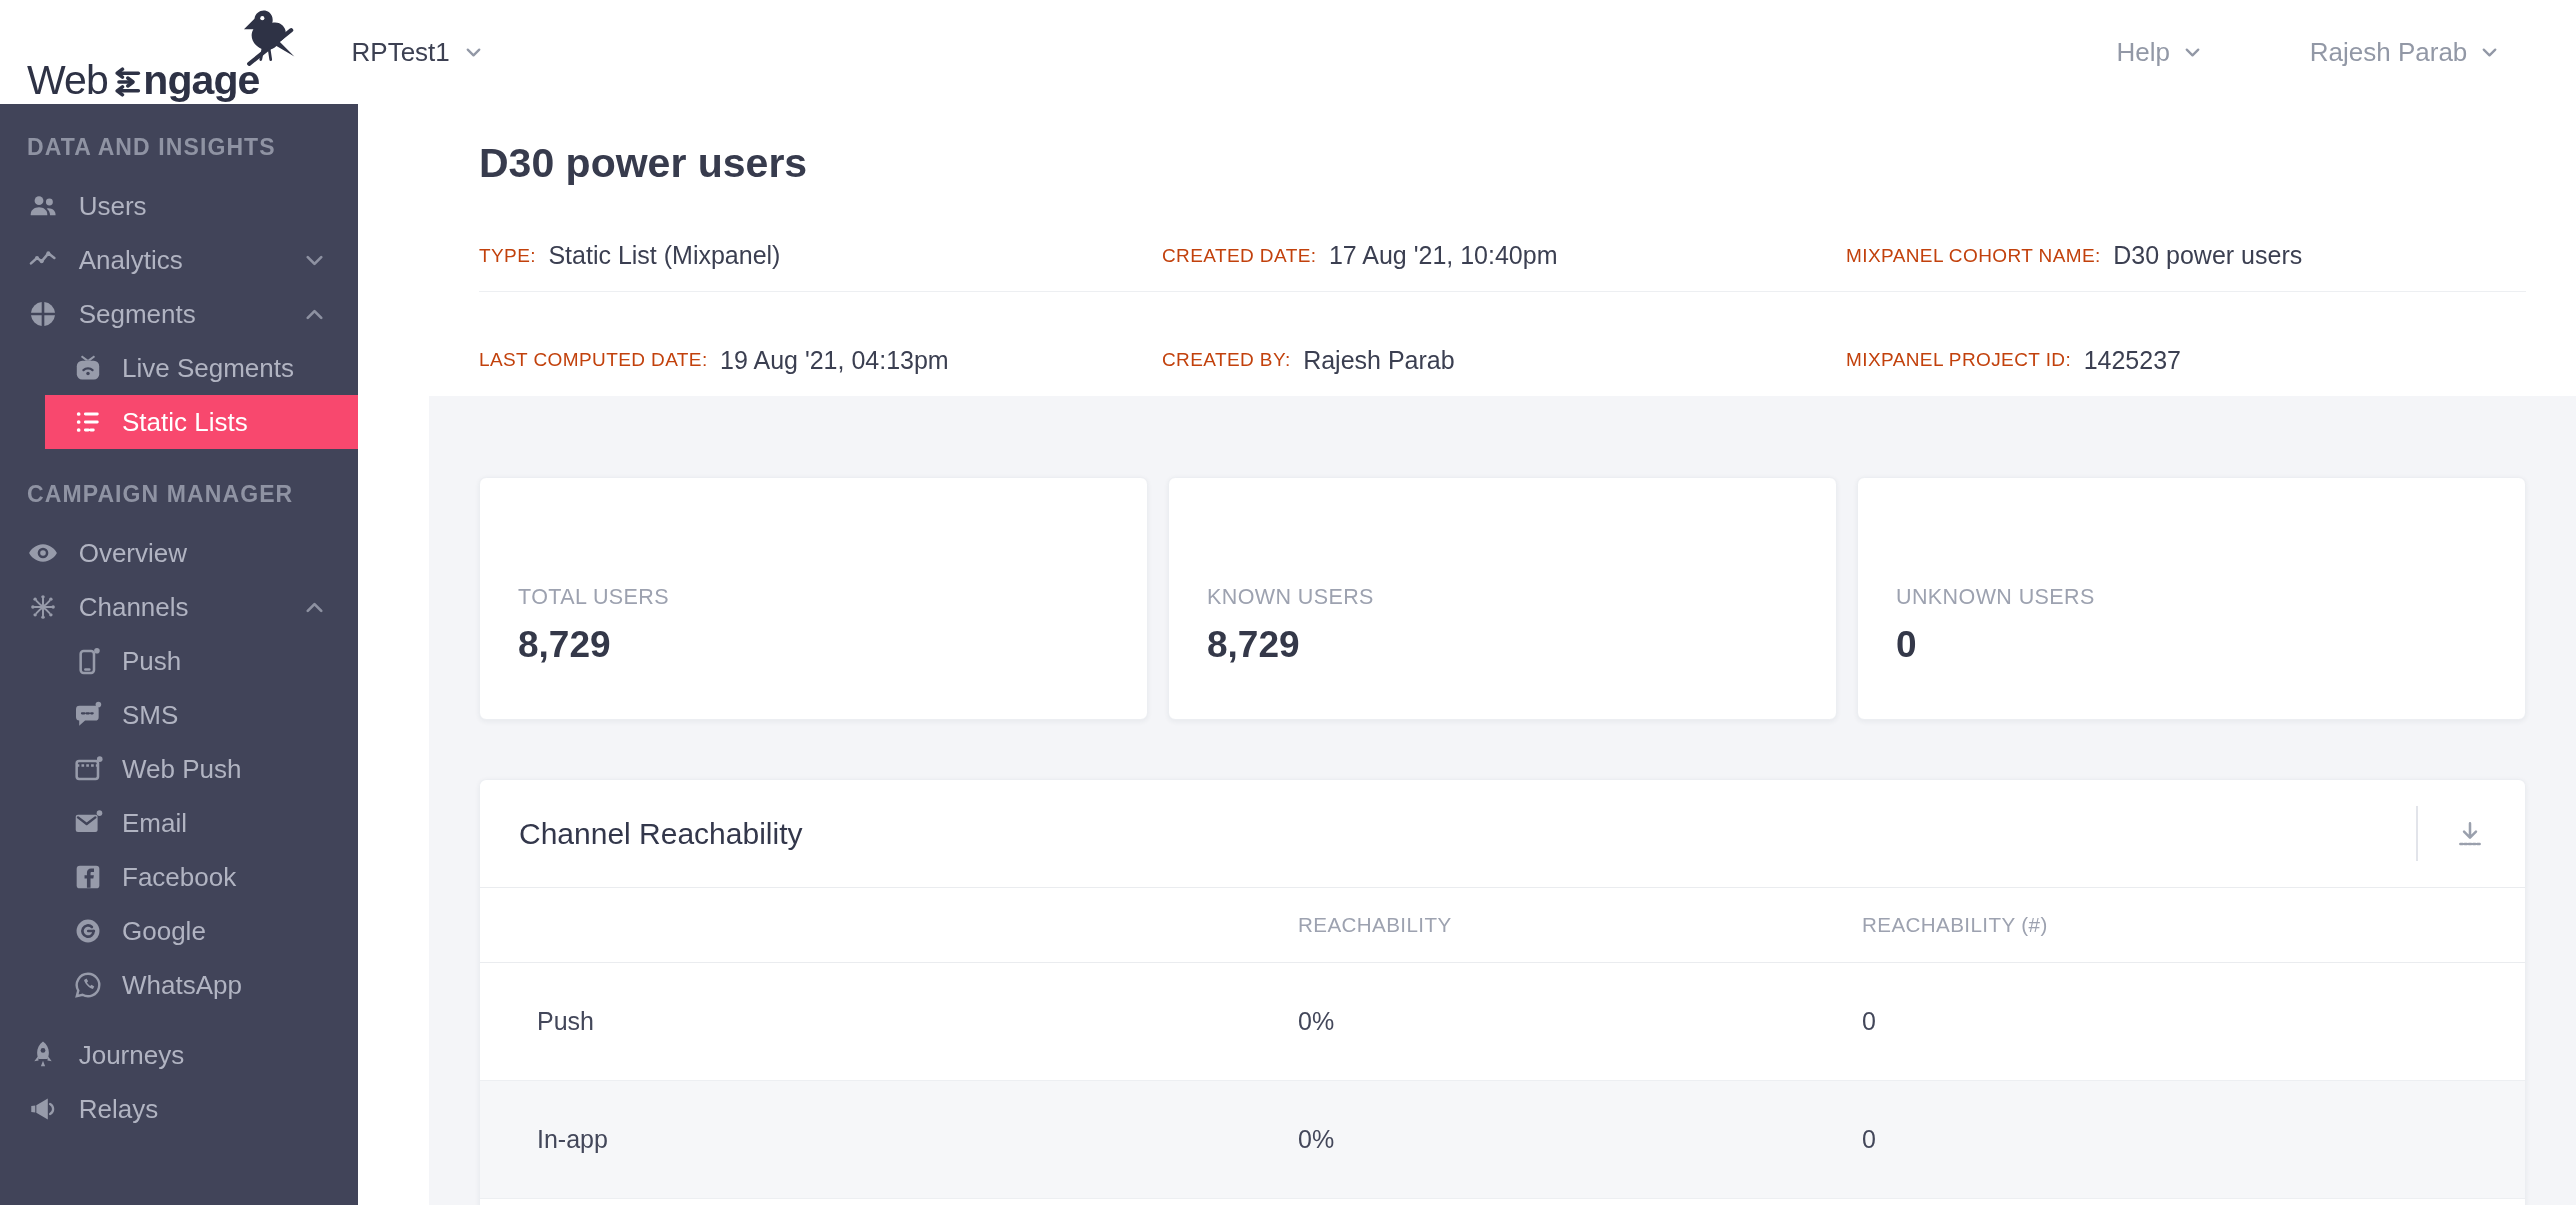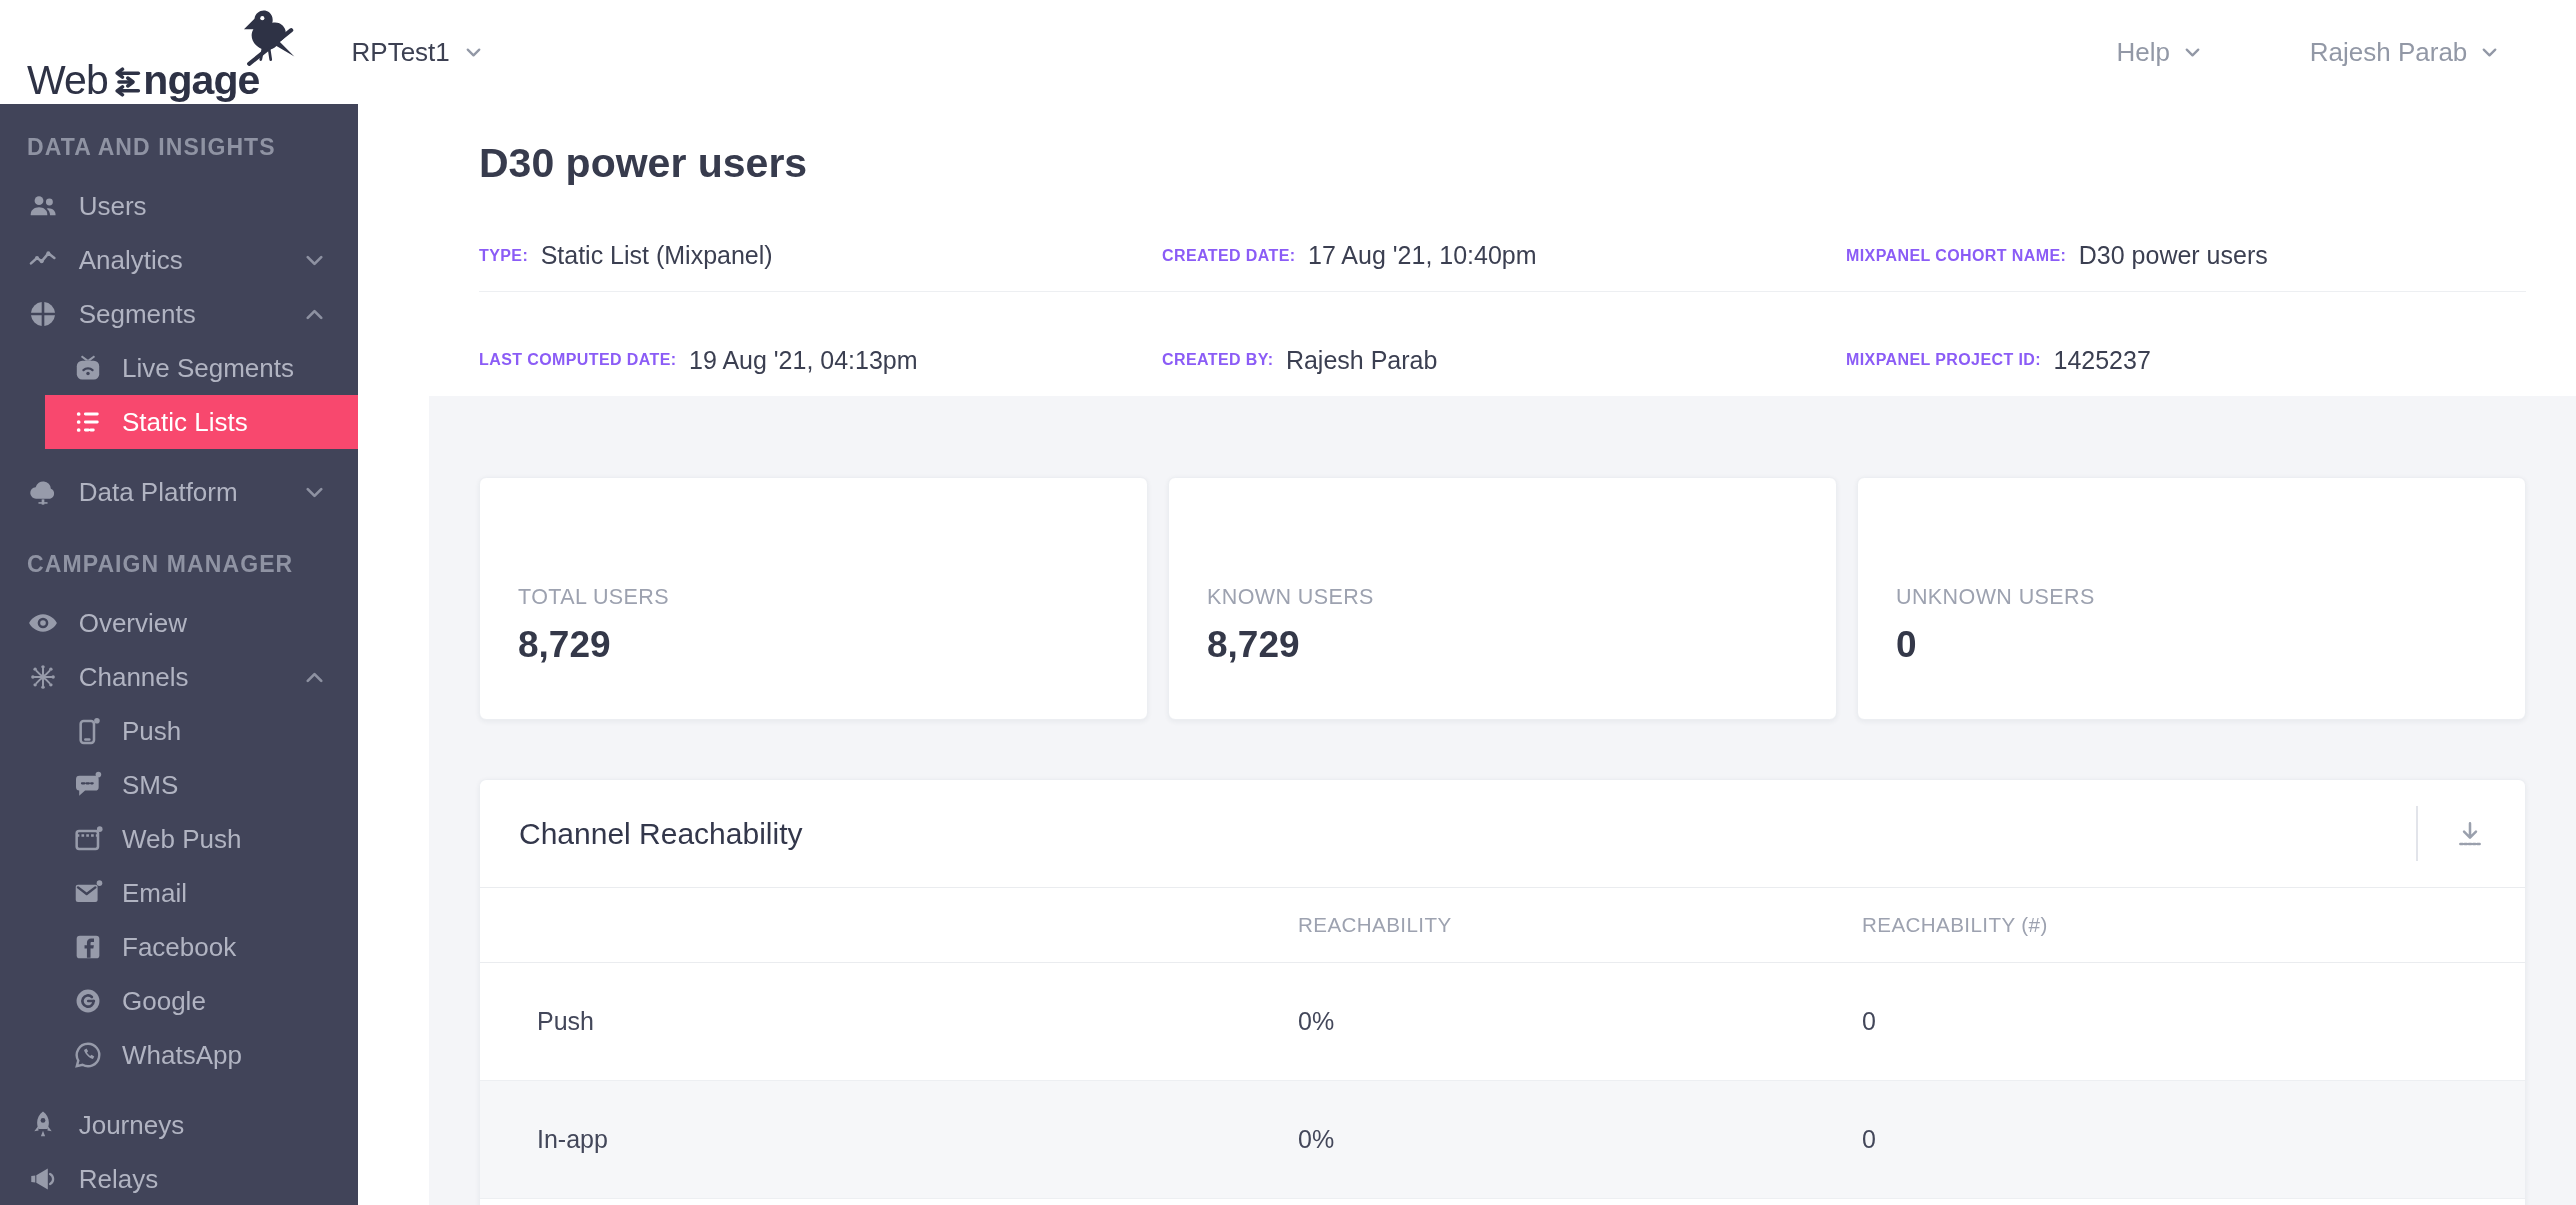--- a/index.html
+++ b/index.html
@@ -34,21 +34,21 @@
   .nav-item.active { background:#f8486e; color:#ffffff; }
   .nav-item.active .nav-ico { color:#ffffff; }
 
   
   .main { position:absolute; top:104px; left:429px; width:2147px; height:1102px; background:#fff; }
   .page-head { padding:34px 50px 0 50px; background:#fff; }
   .page-title { font-size:41px; font-weight:700; color:#373b4d; line-height:50px; }
   .meta-grid { display:grid; grid-template-columns:683px 684px 1fr; margin-top:32px; }
   .meta-cell { height:72px; display:flex; align-items:center; gap:12.5px; }
   .meta-row1 .meta-cell { border-bottom:1.8px solid #edeff2; }
-  .meta-label { font-size:16px; font-weight:700; letter-spacing:0.4px; color:#8b5cf6; white-space:nowrap; }
+  .meta-label { font-size:19px; font-weight:400; letter-spacing:0.4px; color:#c2410c; white-space:nowrap; }
   .meta-value { font-size:25px; color:#3b3f51; white-space:nowrap; }
 
   .gray-area { background:#f4f5f8; width:2147px; height:841px; padding:0 50px; }
   .stat-cards { display:grid; grid-template-columns:1fr 1fr 1fr; gap:20px; padding-top:81px; }
   .stat-card { background:#fff; height:243px; border-radius:7.2px; box-shadow:0 1.8px 5.4px rgba(40,44,63,0.06); border:0.9px solid #eceef2; padding:107px 0 0 38px; }
   .stat-label { font-size:21.5px; font-weight:500; letter-spacing:0.4px; color:#9da2b0; }
   .stat-value { font-size:37px; font-weight:700; color:#343849; margin-top:14.3px; }
 
   .panel { margin-top:59px; background:#fff; border-radius:7.2px 7.2px 0 0; box-shadow:0 1.8px 5.4px rgba(40,44,63,0.06); border:0.9px solid #eceef2; border-bottom:none; height:501px; position:relative; overflow:hidden; }
   .panel-header { height:108px; display:flex; align-items:center; padding:0 27px 0 39px; border-bottom:1.8px solid #eaecef; }
@@ -177,33 +177,20 @@
             <circle cx="5" cy="12" r="1.4" fill="currentColor" stroke="none"></circle>
             <circle cx="5" cy="18" r="1.4" fill="currentColor" stroke="none"></circle>
             <path d="M10 6h9M10 12h9"></path>
             <path d="M10 18h6" stroke-dasharray="2.2 1.8"></path>
           </svg>
       </span>
       <span class="nav-label">Static Lists</span>
     </div>
   </div>
 
-  <div class="nav-item">
-    <span class="nav-ico">
-      <svg viewBox="0 0 24 24" fill="currentColor">
-          <path d="M7 17a4.3 4.3 0 0 1-.5-8.6A5.8 5.8 0 0 1 17.9 9.6 3.9 3.9 0 0 1 17.3 17z"></path>
-          <path d="M11 17.5h2v4h-2z"></path>
-          <path d="M8.6 19.5h6.8v1.4H8.6z" opacity="0.85"></path>
-        </svg>
-    </span>
-    <span class="nav-label">Data Platform</span>
-    <svg class="nav-chevron" viewBox="0 0 24 24" fill="none" stroke="currentColor" stroke-width="2.4" stroke-linecap="round" stroke-linejoin="round">
-        <path d="M6 9l6 6 6-6"></path>
-      </svg>
-  </div>
 
   <div class="nav-section-title second">CAMPAIGN MANAGER</div>
 
   <div class="nav-item">
     <span class="nav-ico">
       <svg viewBox="0 0 24 24" fill="currentColor">
           <path d="M12 5.5C6.7 5.5 2.6 9.6 1.6 12c1 2.4 5.1 6.5 10.4 6.5s9.4-4.1 10.4-6.5c-1-2.4-5.1-6.5-10.4-6.5zm0 10.5a4 4 0 1 1 0-8 4 4 0 0 1 0 8z"></path>
           <circle cx="12" cy="12" r="2.1"></circle>
         </svg>
     </span>

